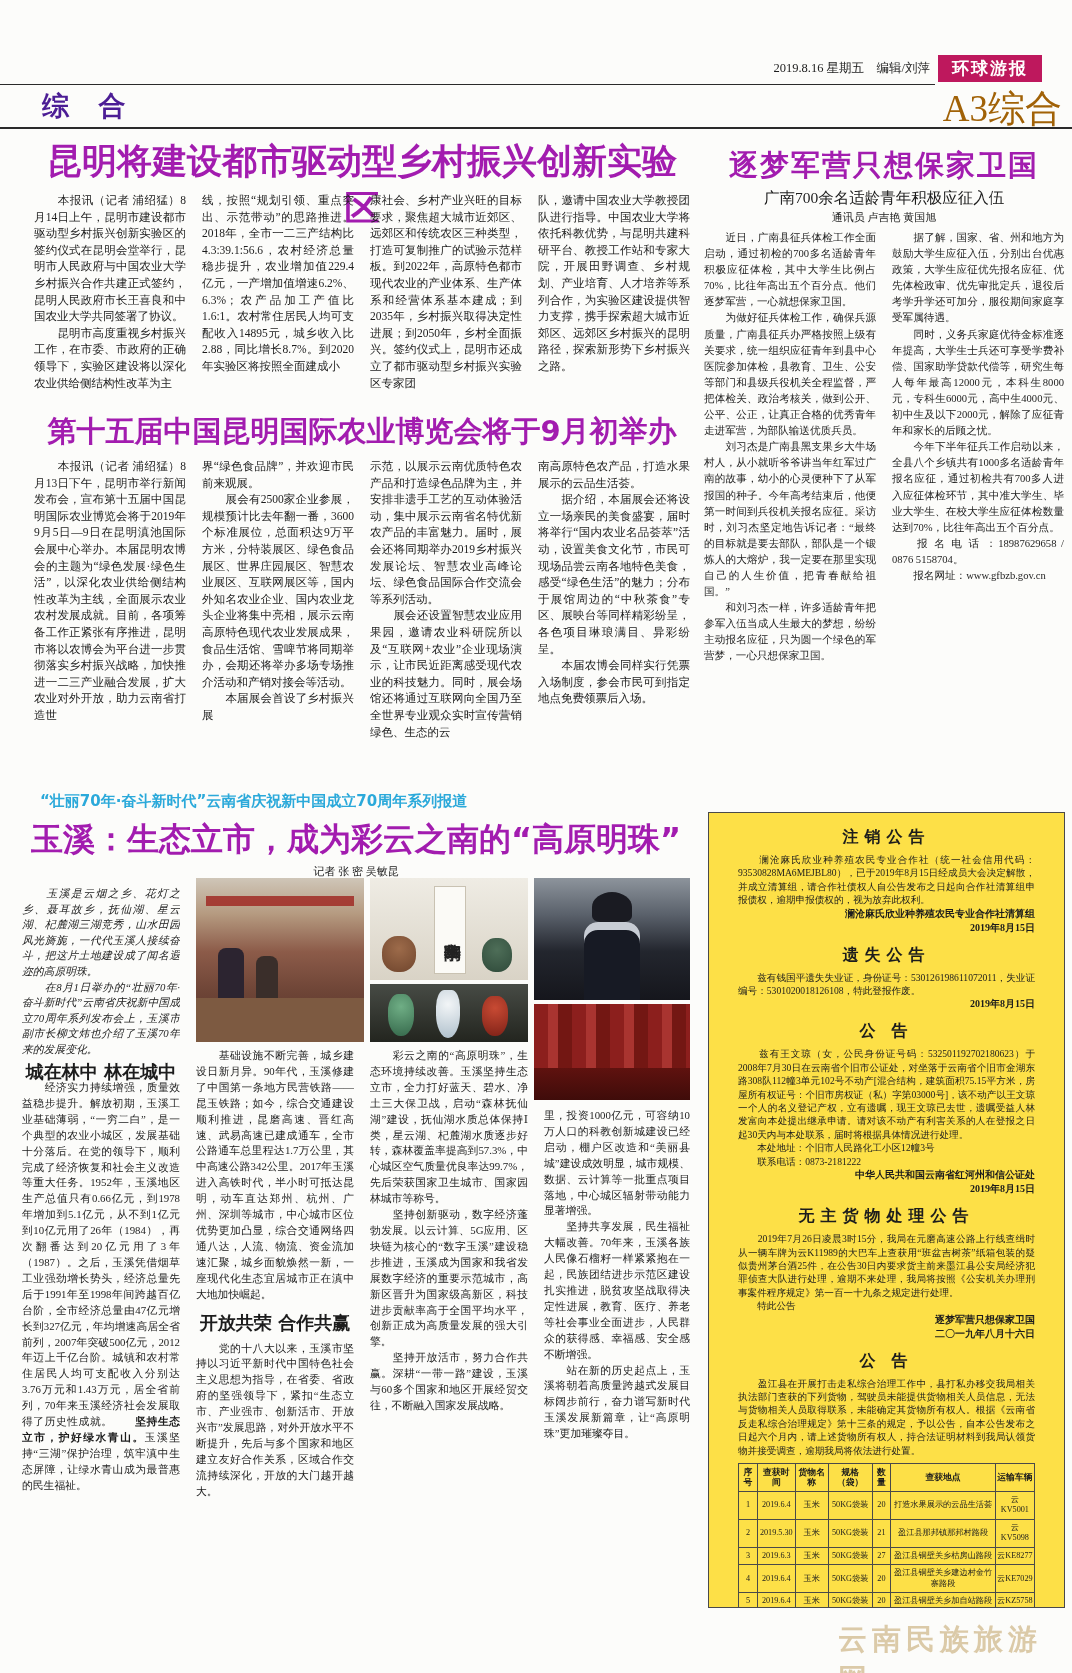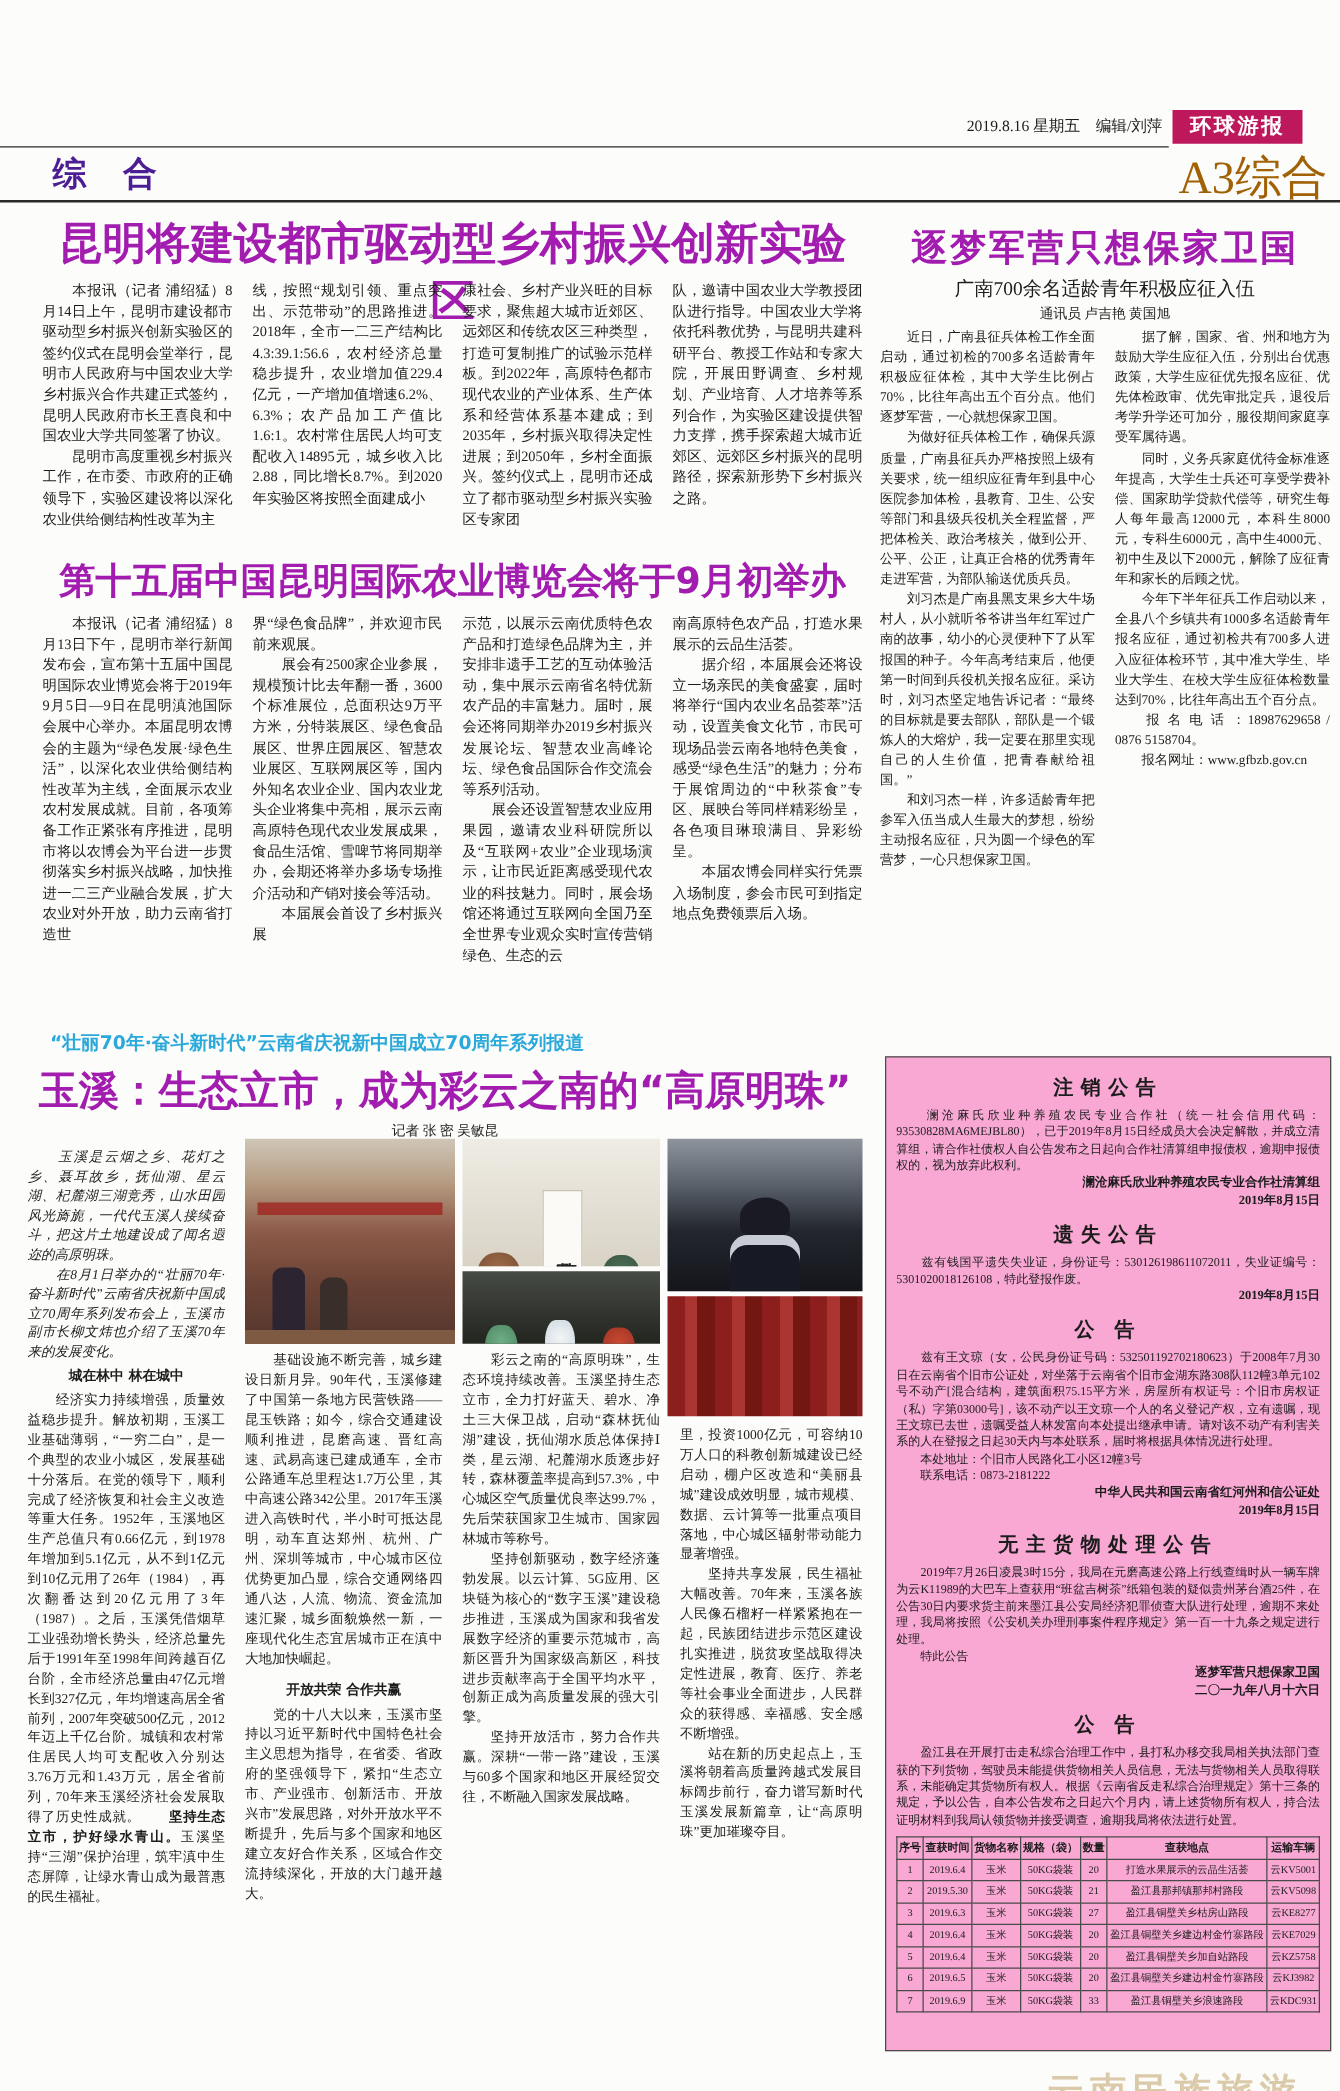--- a/index.html
+++ b/index.html
@@ -1,28 +1,28 @@
 <!DOCTYPE html>
 <html><head>
 <meta charset="utf-8">
 <style>
   html,body{margin:0;padding:0;}
   body{background:#e8e8e6;}
   #page{position:relative;width:1072px;height:1673px;margin:0 auto;background:#fcfcfa;
         font-family:"Liberation Serif","DejaVu Serif",serif;color:#1c1c1c;overflow:hidden;}
-  .abs{position:absolute;margin-top:33px;}
+  .abs{position:absolute;}
   .rule{background:#2a2a2a;}
   .just{text-align:justify;text-justify:inter-ideograph;white-space:pre-line;overflow:hidden;}
   .hl{font-family:"DejaVu Sans","Liberation Sans",sans-serif;font-weight:bold;text-align:center;color:#a21caf;}
   .body-sm{font-size:11.5px;line-height:16.6px;}
   .byline{text-align:center;font-size:11px;color:#222;}
   .kicker{color:#2ba9da;font-family:"DejaVu Sans","Liberation Sans",sans-serif;font-weight:bold;font-size:15px;}
-  .subhead{font-family:"DejaVu Sans","Liberation Sans",sans-serif;font-weight:bold;font-size:11px;text-align:center;}
+  .subhead{font-family:"DejaVu Sans","Liberation Sans",sans-serif;font-weight:bold;font-size:18px;text-align:center;}
   .photo{overflow:hidden;}
-  .notice-box{border:1px solid #4a4a4a;background:#f9a8d4;padding:6px 8px;box-sizing:border-box;overflow:hidden;}
+  .notice-box{border:1px solid #4a4a4a;background:#fde047;padding:6px 29px;box-sizing:border-box;overflow:hidden;}
   .n-title{font-weight:bold;font-size:16px;text-align:center;letter-spacing:6px;margin:8px 0 5px 0;}
   .n-body{font-size:9.6px;line-height:13.4px;text-align:justify;white-space:pre-line;}
   .n-line{font-size:9.6px;line-height:13.4px;}
   .n-sign{font-size:10px;font-weight:bold;text-align:right;line-height:14px;}
   table.goods{border-collapse:collapse;width:100%;margin-top:6px;}
   table.goods th,table.goods td{border:1px solid #4a4a4a;font-size:8.2px;line-height:10.5px;
       text-align:center;padding:3px 1px;font-weight:normal;}
   table.goods th{font-weight:bold;font-size:8.8px;}
   .wm{font-family:"DejaVu Sans","Liberation Sans",sans-serif;font-weight:bold;color:#d8c5a0;letter-spacing:5px;opacity:.9;}
   .vcap{writing-mode:vertical-rl;font-family:"DejaVu Serif",serif;font-weight:bold;}

